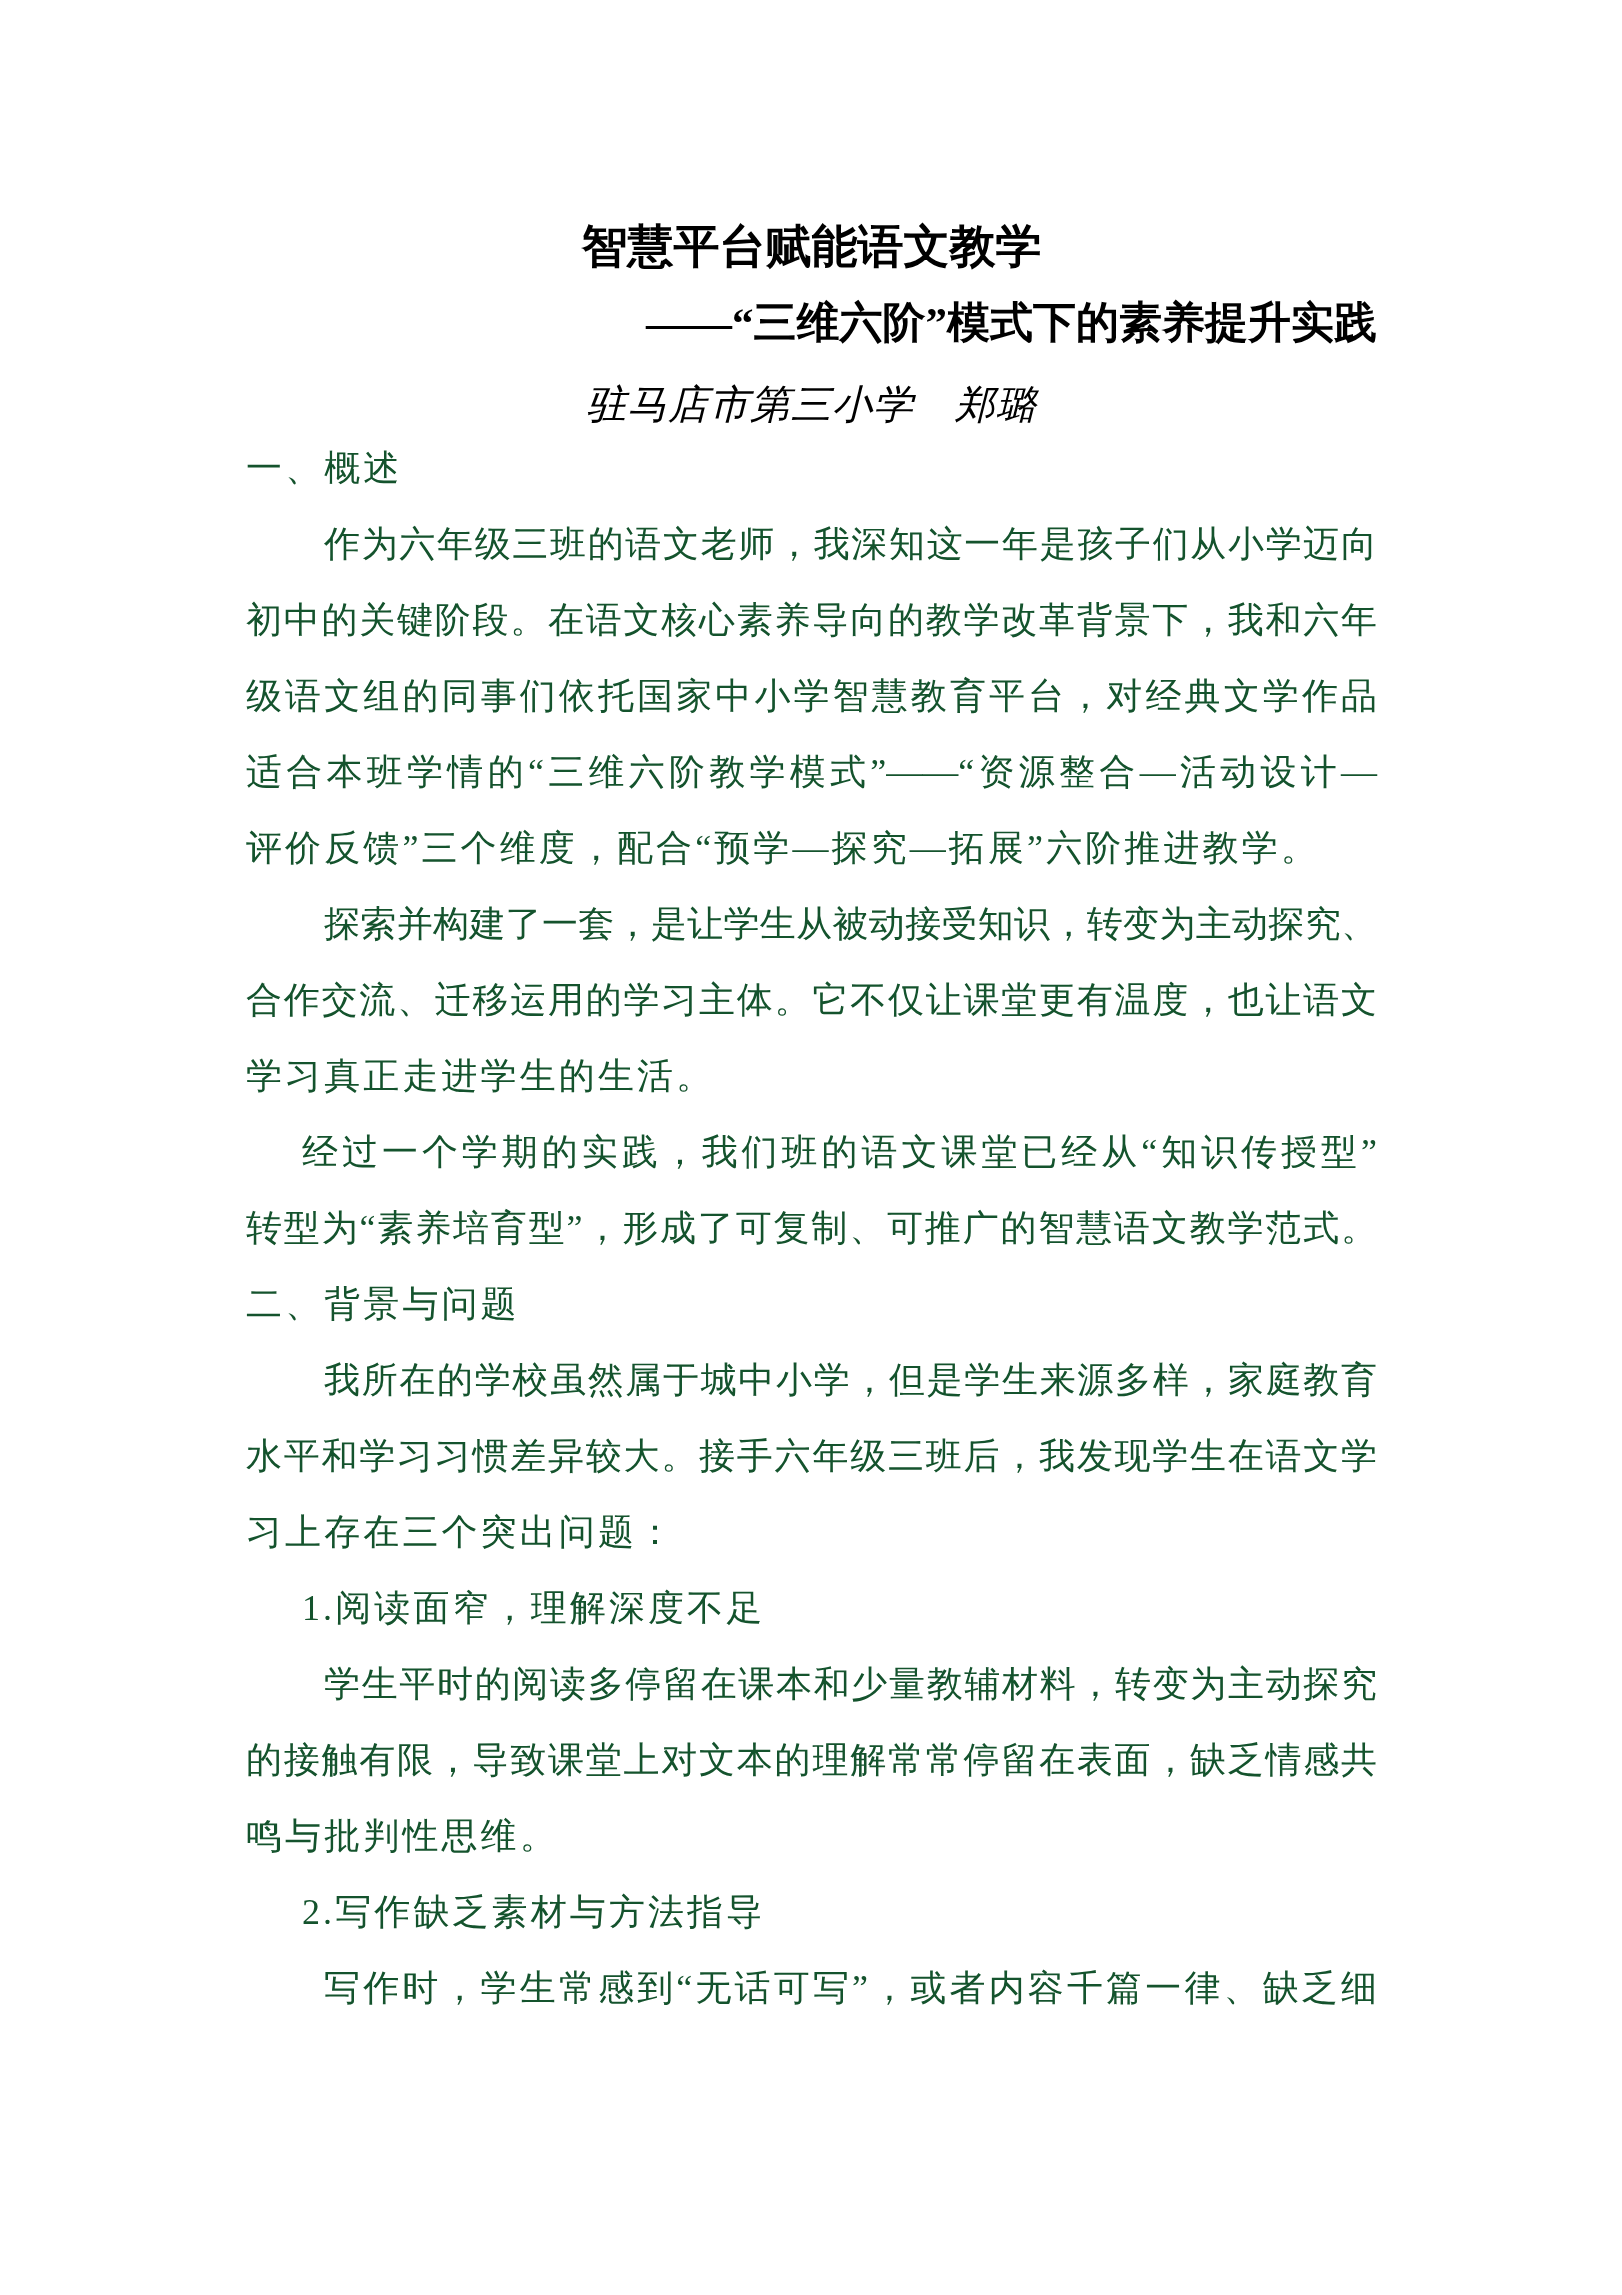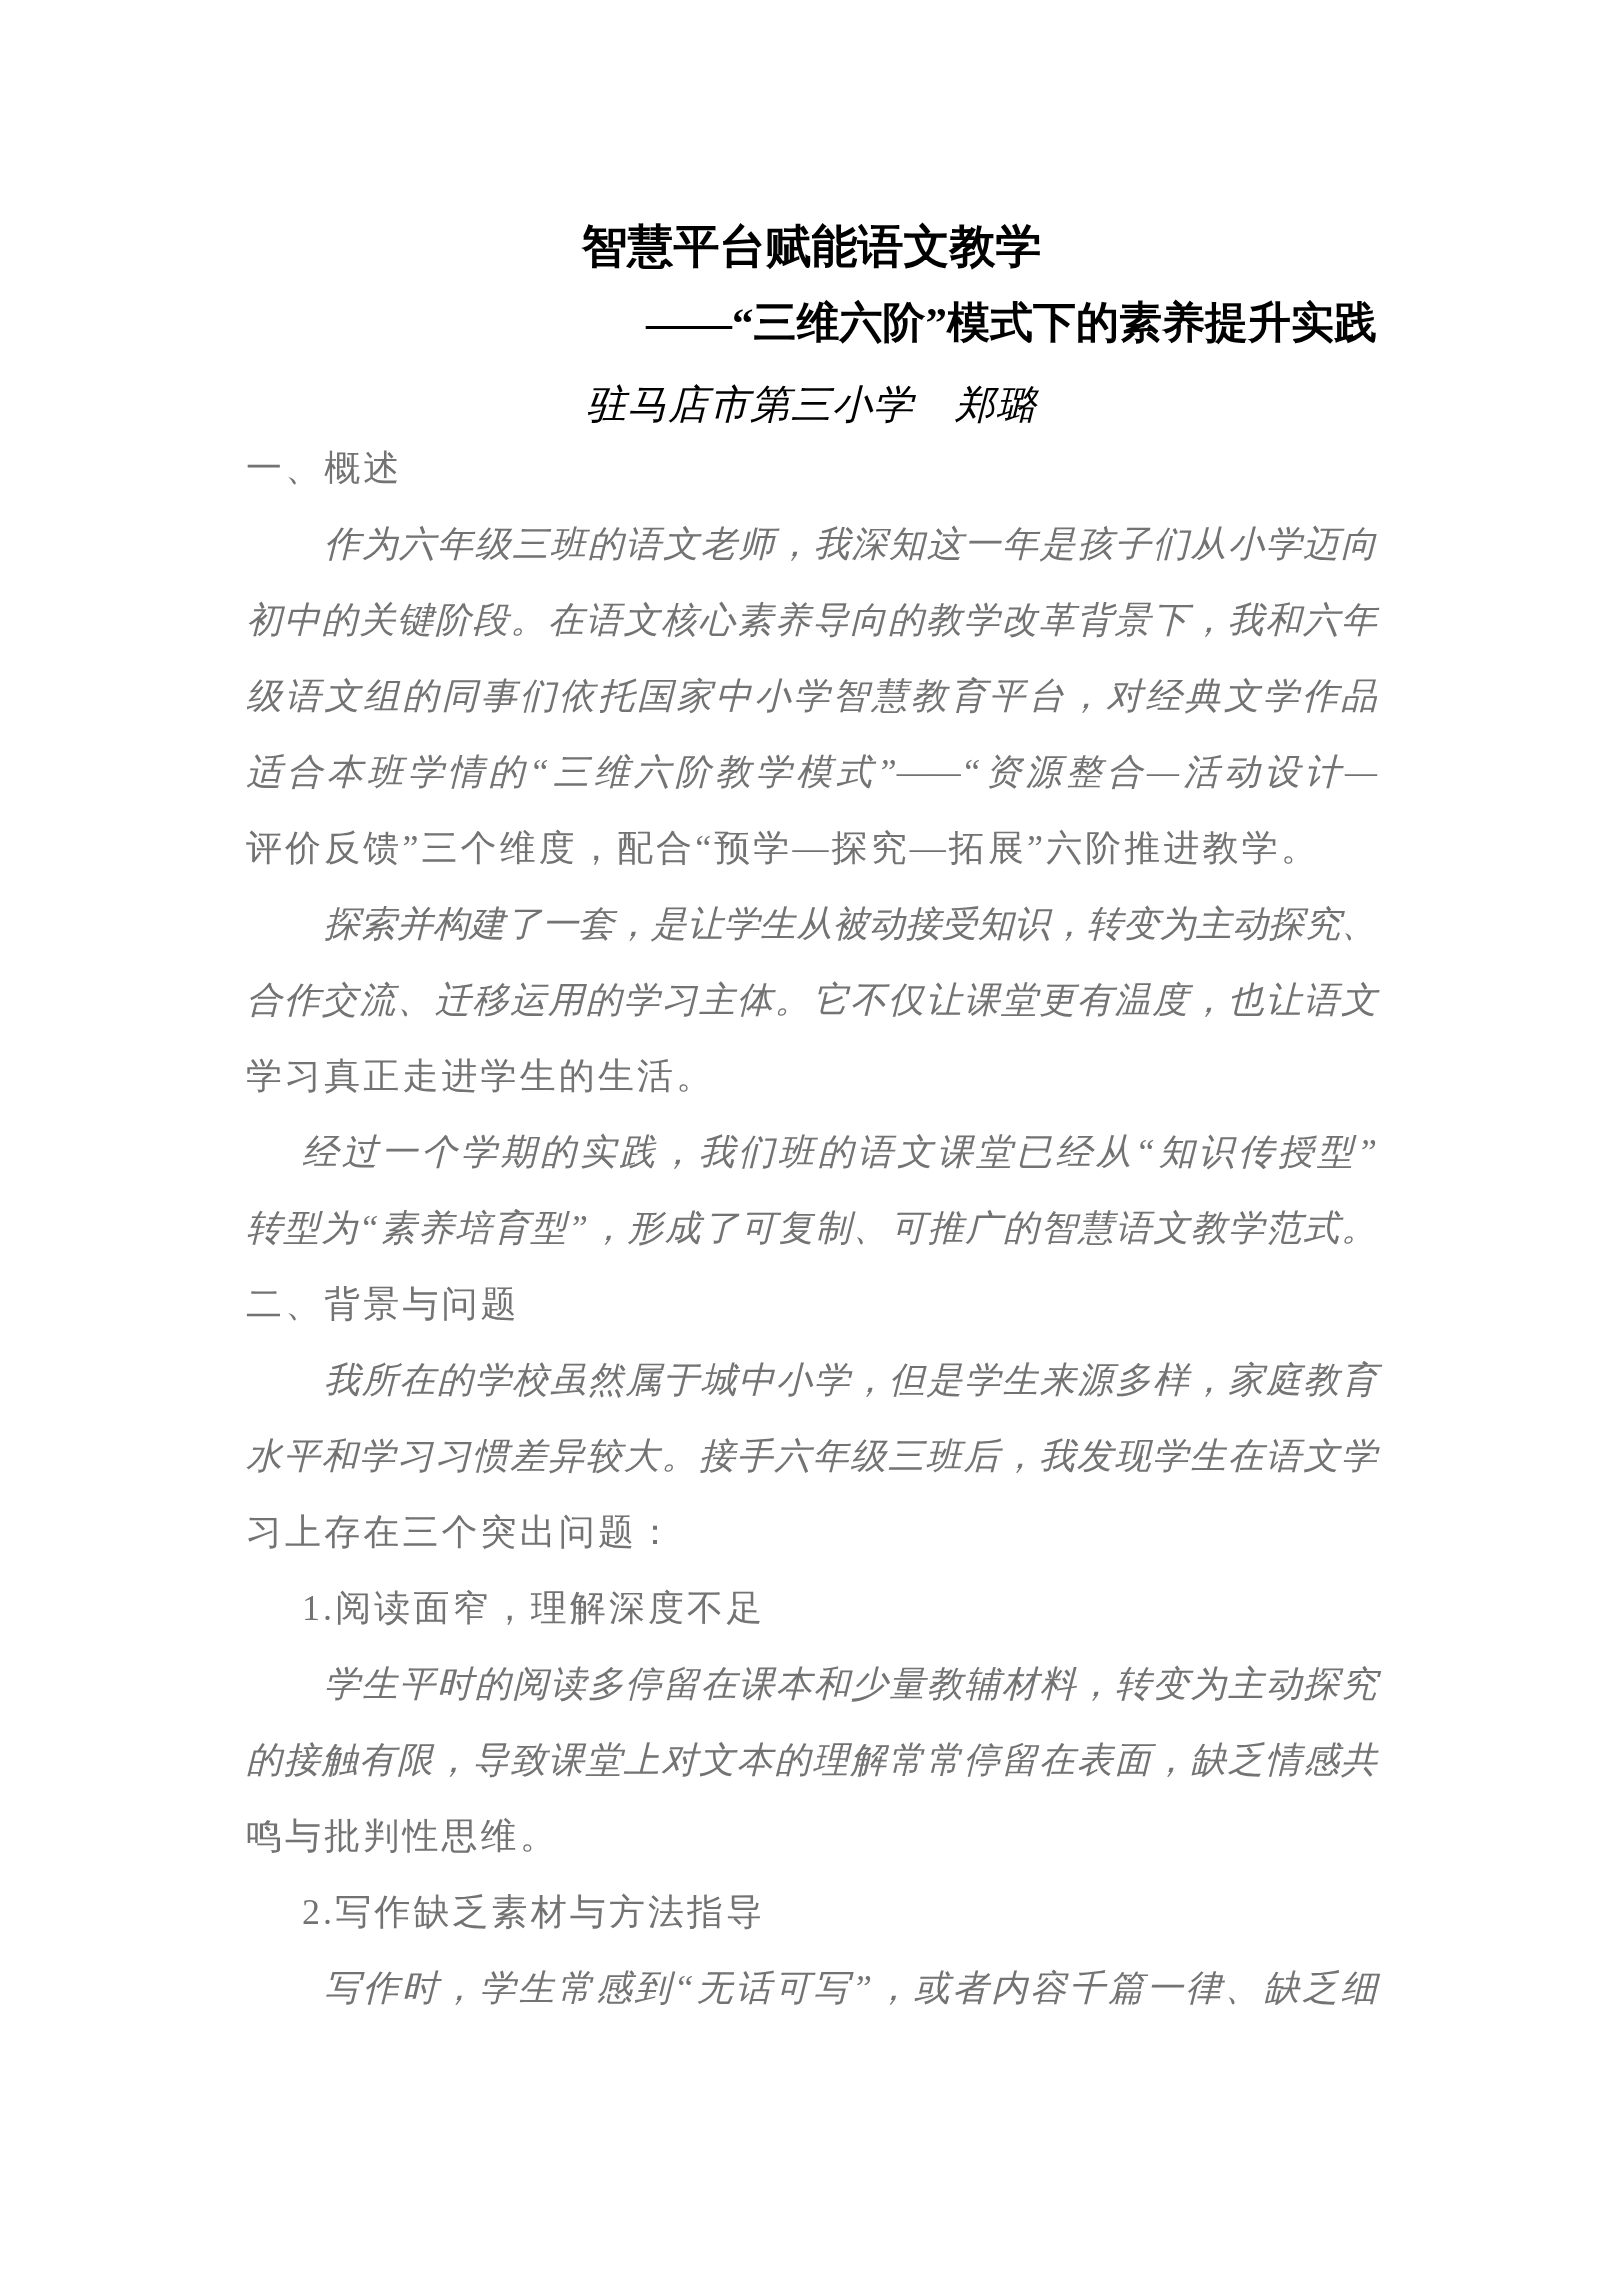--- a/index.html
+++ b/index.html
@@ -40,26 +40,25 @@
     letter-spacing: 1px;
     white-space: nowrap;
     position: relative;
     top: 6.1px;
   }
   .doc-body { margin-top: -7.2px; }
   .line {
     font-size: 36px;
     line-height: 76px;
     white-space: nowrap;
-    color: #737373;
+    color: #14532d;
   }
   .line.justify {
     text-align: justify;
     text-align-last: justify;
-    font-style: italic;
   }
   .line.plain { letter-spacing: 3.1px; }
   .ind-2 { padding-left: 78px; }
   .ind-1 { padding-left: 56px; }
 </style>
 </head>
 <body>
 
 <div class="page">
   <div class="content">

